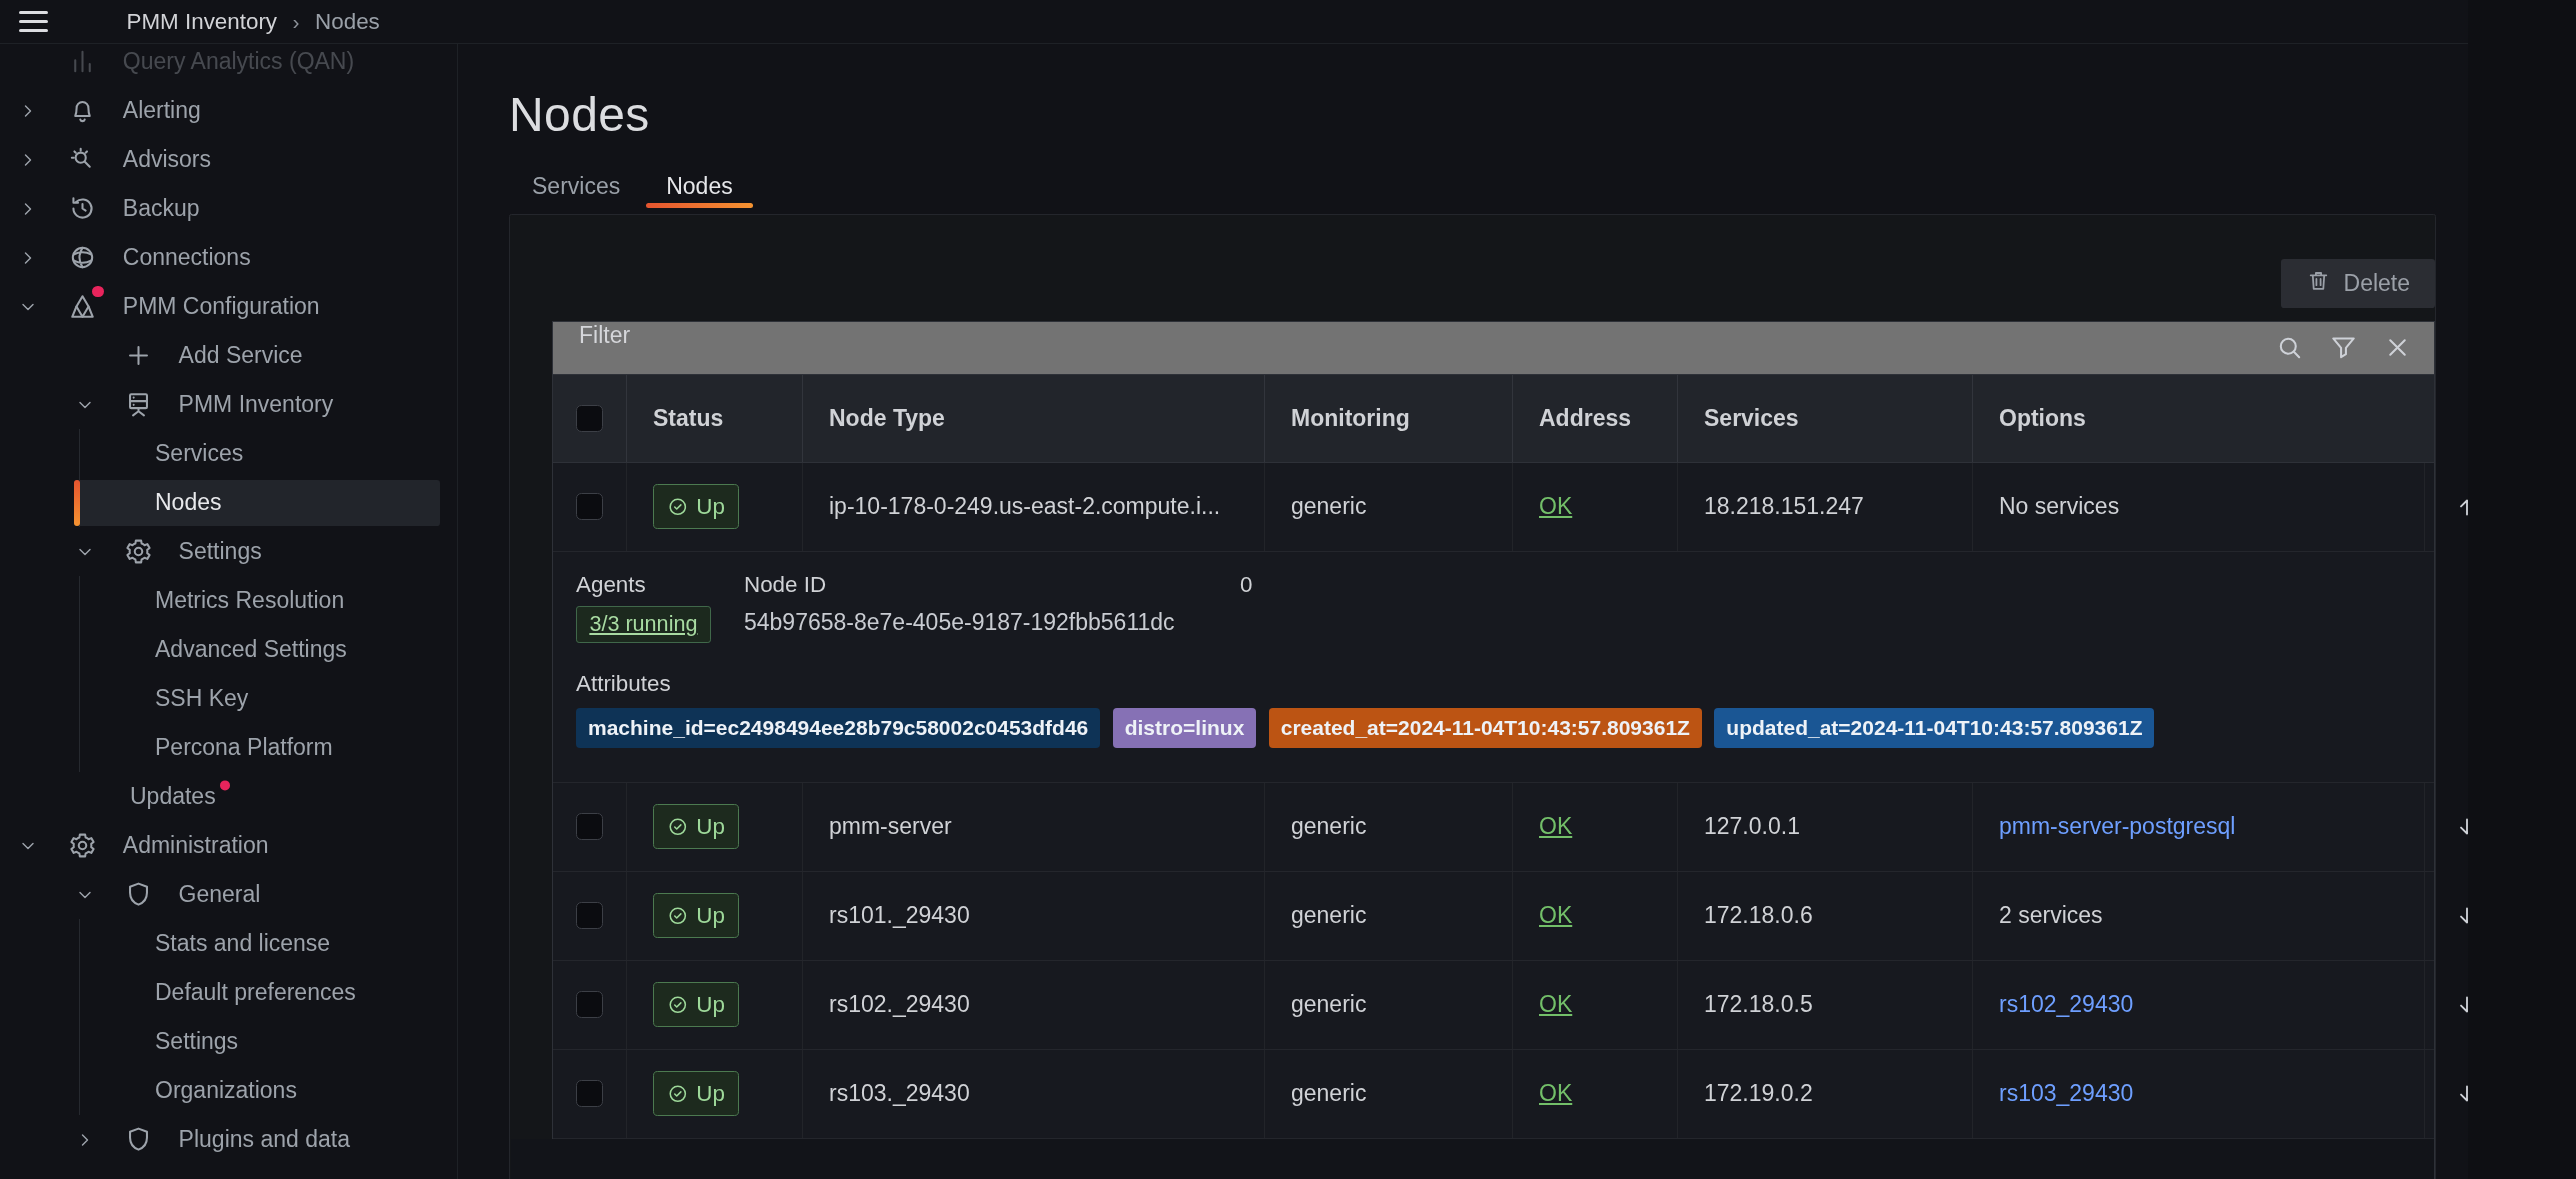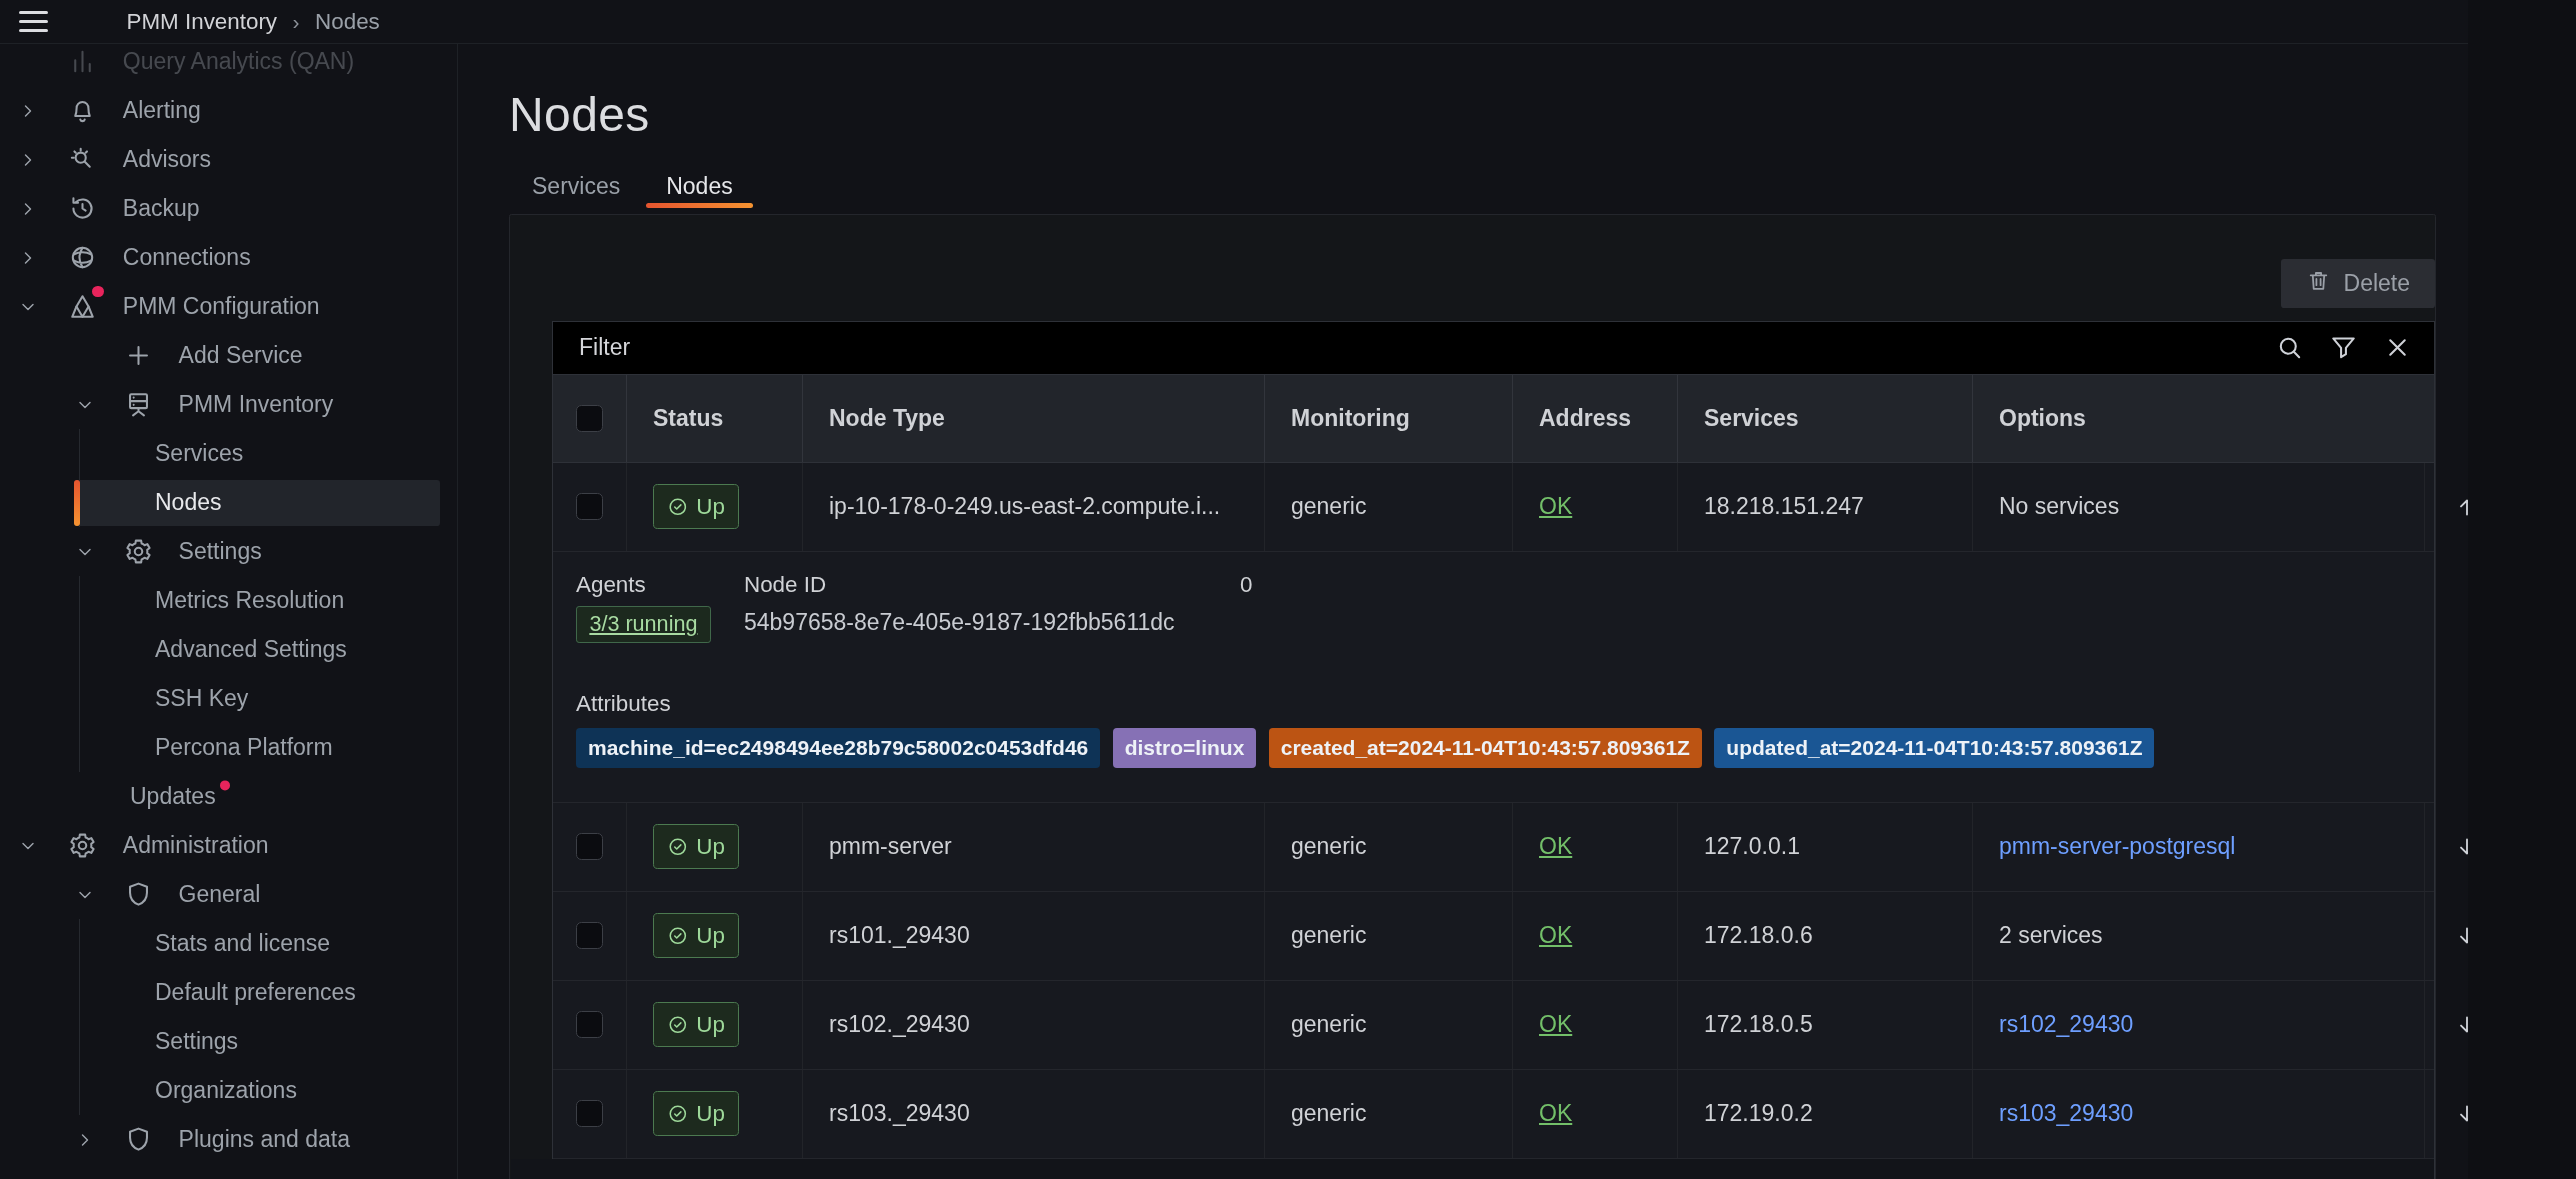--- a/index.html
+++ b/index.html
@@ -46,21 +46,21 @@
   .tab{padding:0 23px;height:40px;line-height:36px;font-size:23px;color:#9aa0a8;position:relative;cursor:pointer;}
   .tab.active{color:#e6e7ea;}
   .tab.active::after{content:"";position:absolute;left:3.1px;right:3.1px;bottom:0;height:5.4px;border-radius:3.1px;
           background:linear-gradient(90deg,var(--accent-start),var(--accent-end));}
   #panel{margin-top:6.2px;border:0.8px solid #24262c;border-radius:2.3px;background:#141619;
          min-height:896px;padding:0 0 0 42px;}
   .toolbar{display:flex;justify-content:flex-end;padding:32px 0 12.4px 0;margin-top:12px;}
   .btn-delete{display:inline-flex;align-items:center;gap:12.4px;background:#2b2d33;border:none;border-radius:3.1px;
           height:49px;padding:0 25px;color:#9ba0a8;font-size:23px;font-weight:500;cursor:pointer;
           font-family:"Liberation Sans",sans-serif;}
-  #filterbar{height:52px;background:#000000;border:0.8px solid #2e3138;display:flex;align-items:center;
+  #filterbar{height:52px;background:#737373;border:0.8px solid #2e3138;display:flex;
           padding:0 21.6px 0 26px;font-size:23px;color:#d5d6da;}
   .filter-icons{margin-left:auto;display:flex;gap:25px;color:#ced1d7;align-items:center;}
   .filter-icons svg{cursor:pointer;}
   
   #table{border-left:0.8px solid #2e3138;border-right:0.8px solid #2e3138;}
   .thead,.trow{display:grid;grid-template-columns:74px 176px 462px 248px 165px 295px 452px 121px;}
   .thead{background:#22252b;height:87px;border-bottom:0.8px solid #2e3138;}
   .th{display:flex;align-items:center;padding-left:26px;font-size:23px;font-weight:700;color:#d0d2d6;
       border-right:0.8px solid #32353c;overflow:hidden;}
   .th:last-child{border-right:none;}
@@ -77,21 +77,21 @@
       border-radius:4.6px;background:#1d2a1e;color:#9ed99a;font-size:22.4px;}
   .ok-link{color:var(--success);text-decoration:underline;cursor:pointer;text-align:center;}
   .svc-link{color:var(--link-blue);cursor:pointer;}
   
   .detail{border-bottom:0.8px solid #24262c;background:#17191f;padding:20px 0 34px 23px;}
   .detail-grid{display:grid;grid-template-columns:168px 496px auto;align-items:start;}
   .detail-label{font-size:22.4px;color:#d0d2d6;font-weight:500;}
   .detail-value{font-size:23px;color:#c9ccd2;margin-top:10.8px;}
   .agents-badge{display:inline-block;margin-top:7.7px;padding:4.6px 12.4px;border:0.8px solid #40684a;background:#1c291e;
       border-radius:3.1px;color:#a8dba2;text-decoration:underline;font-size:21.6px;cursor:pointer;}
-  .attributes-label{margin-top:48px;}
+  .attributes-label{margin-top:28px;}
   .attr-badges{display:flex;gap:12.4px;margin-top:10.8px;}
   .attr-badge{height:40px;display:inline-flex;align-items:center;padding:0 12px;border-radius:3.9px;
       font-size:21px;font-weight:700;color:#eef2f7;white-space:nowrap;}
   .footer-strip{height:54px;background:#121419;margin-left:-42px;}
 </style>
 </head>
 <body>
 
 <div id="app">
   <header id="topbar">

